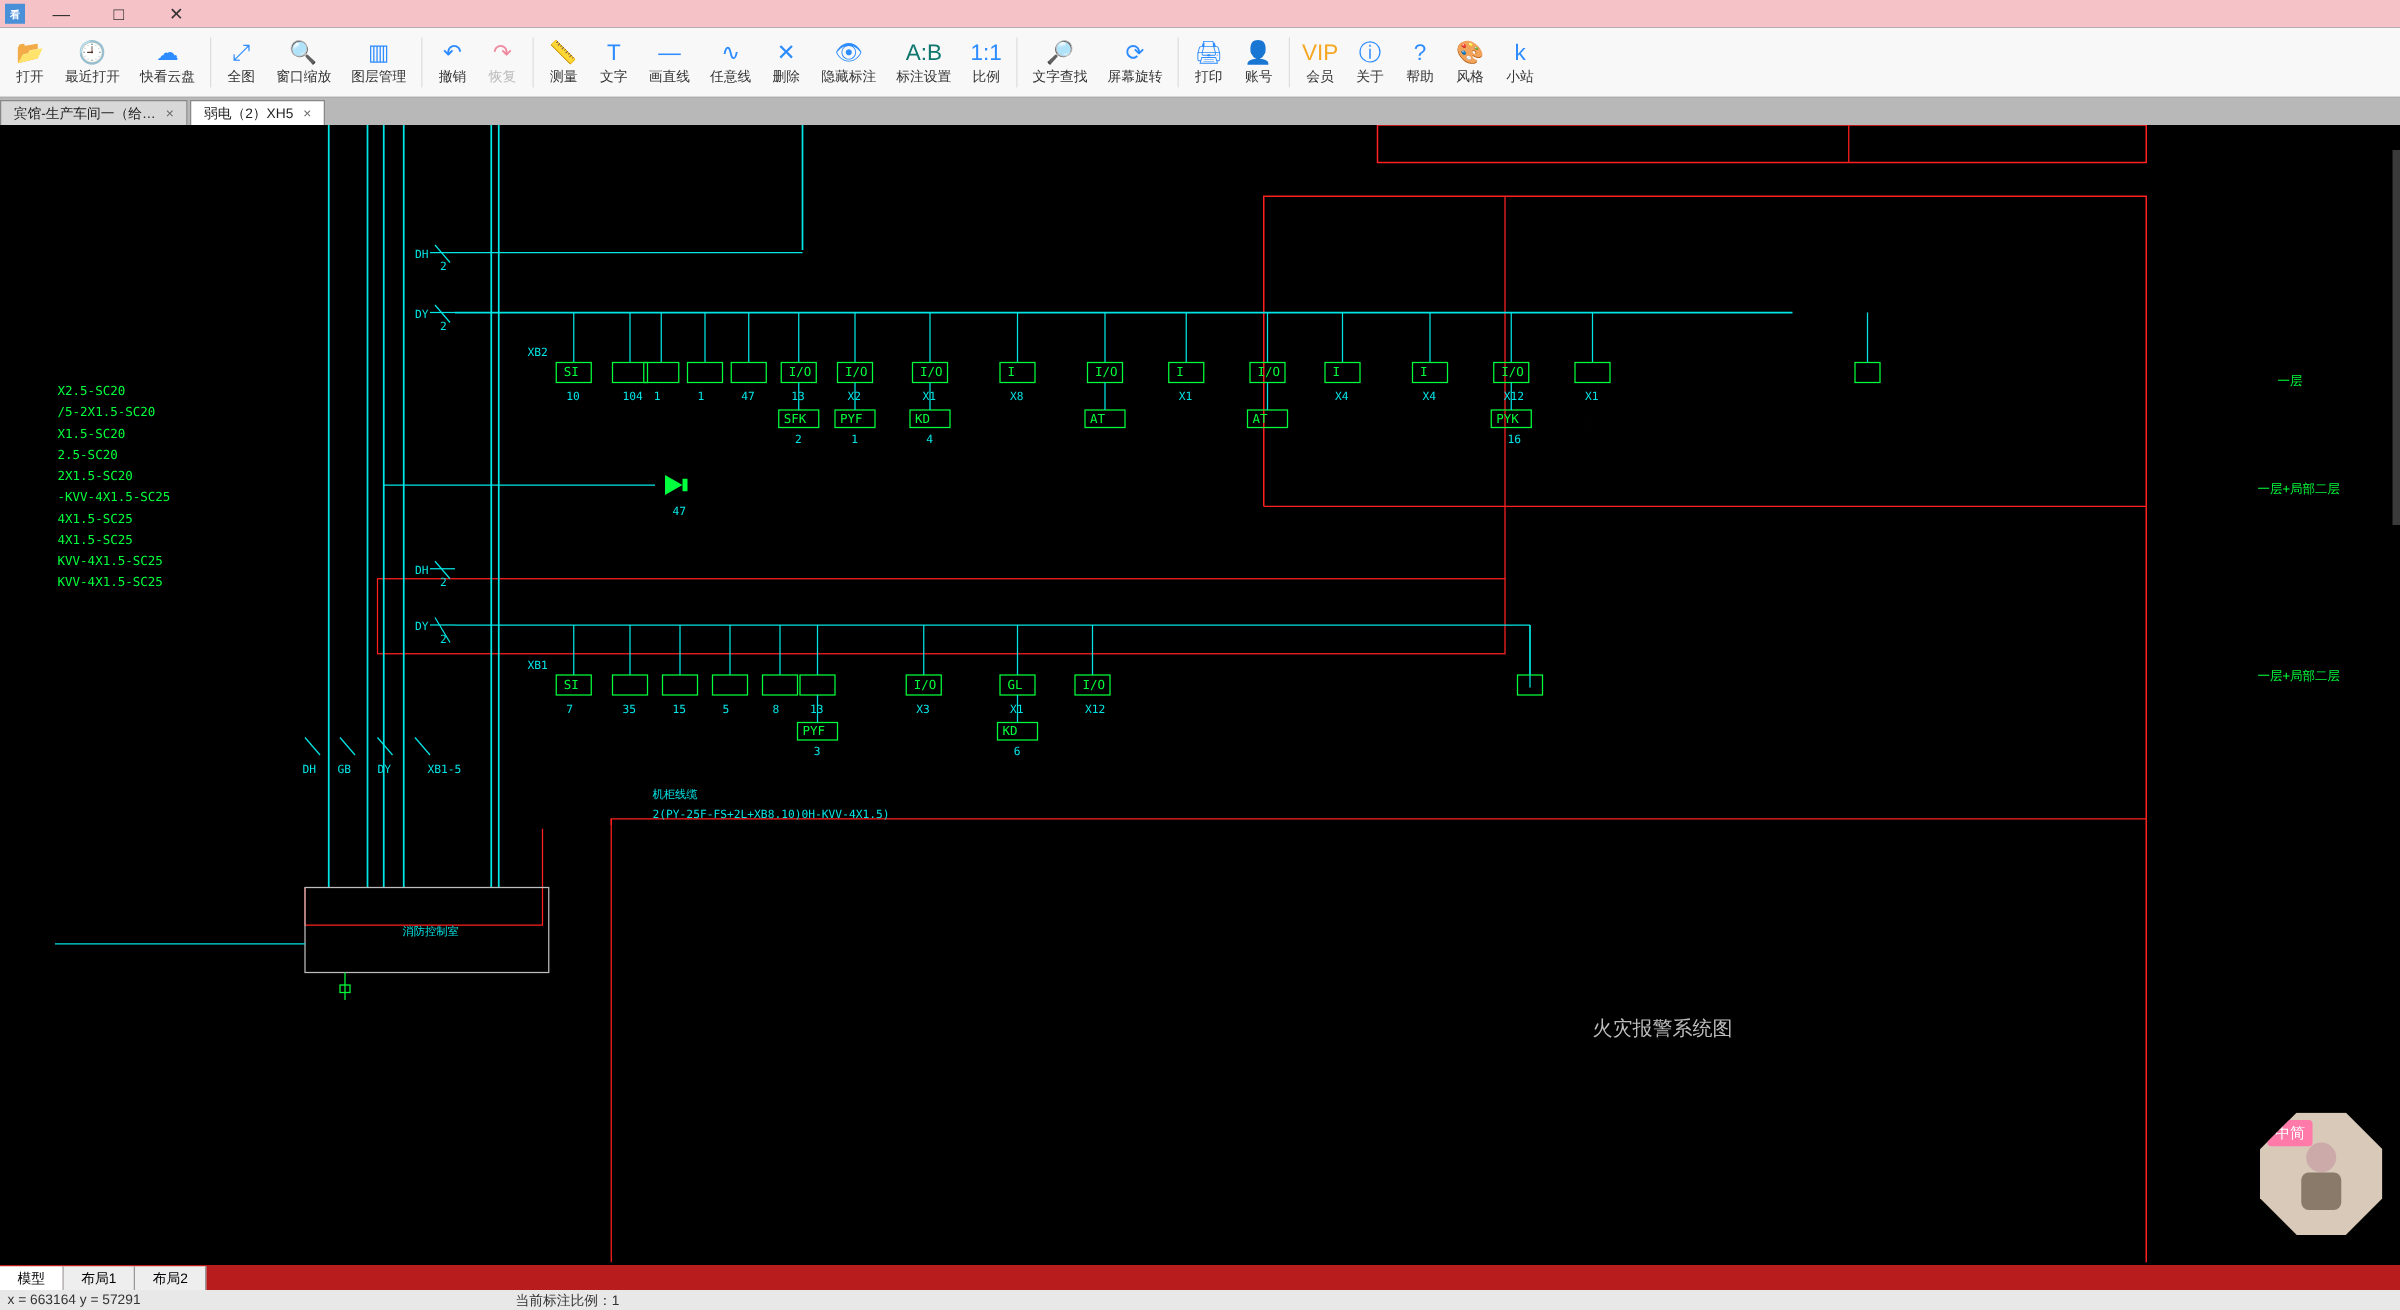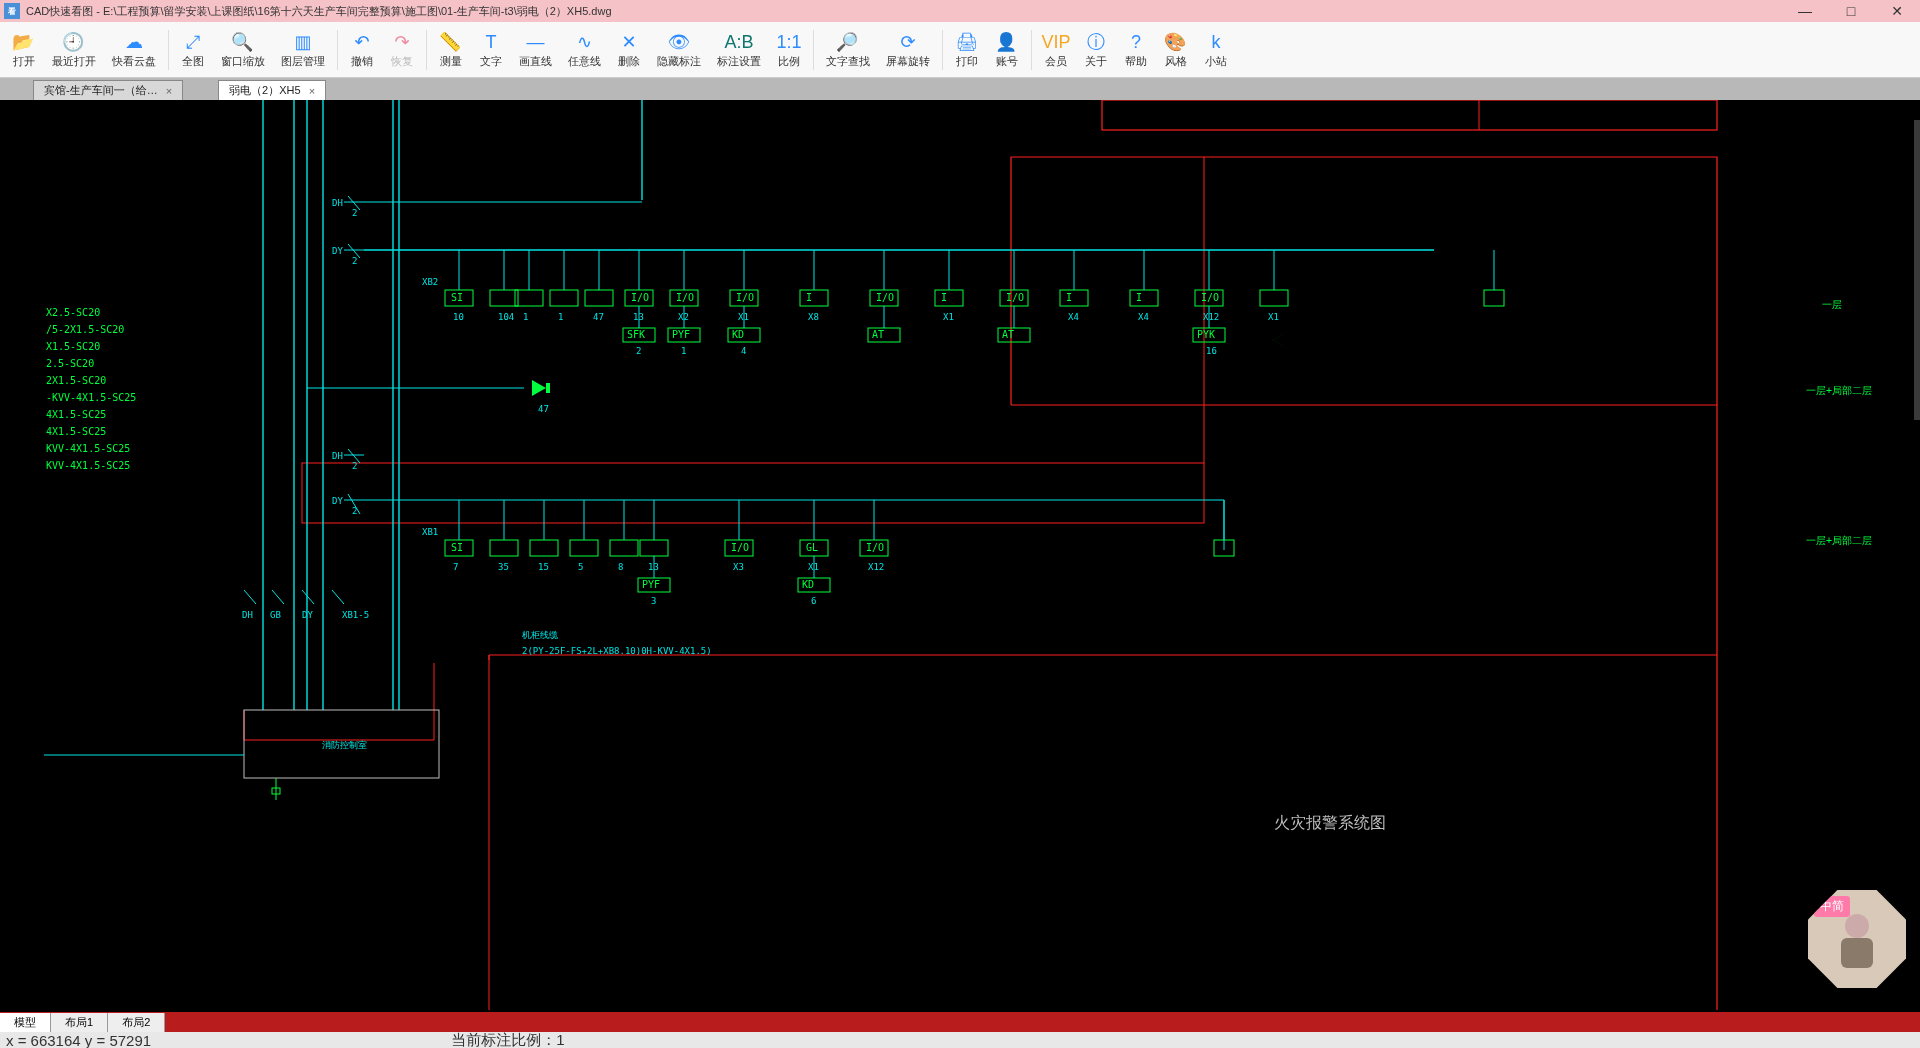--- a/index.html
+++ b/index.html
@@ -14,54 +14,53 @@
 
 
 .toolbar { height: 56px; background: #f8f8f8; display: flex; align-items: center; padding: 0 4px; border-bottom: 1px solid #ccc; }
 .tool-btn { display: flex; flex-direction: column; align-items: center; justify-content: center; padding: 2px 8px; min-width: 40px; cursor: pointer; font-size: 11px; color: #333; }
 .tool-btn .ico { width: 24px; height: 24px; display: flex; align-items: center; justify-content: center; font-size: 18px; }
 .tool-btn.disabled { color: #bbb; }
 .tool-sep { width: 1px; height: 40px; background: #ddd; margin: 0 4px; }
 
 
 .tabs { height: 22px; background: #b8b8b8; display: flex; align-items: flex-end; }
-.tab { height: 20px; padding: 0 10px; background: #d8d8d8; border: 1px solid #888; border-bottom: none; font-size: 11px; display: flex; align-items: center; margin-right: 2px; cursor: pointer; color: #222; margin-left: 33px; }
+.tab { height: 20px; padding: 0 10px; background: #d8d8d8; border: 1px solid #888; border-bottom: none; font-size: 11px; display: flex; align-items: center; margin-right: 2px; cursor: pointer; color: #222; }
 .tab.active { background: #ffffff; }
 .tab .tab-x { margin-left: 8px; font-size: 11px; color: #666; }
 
 
 .canvas { position: absolute; left: 0; top: 100px; right: 0; bottom: 36px; background: #000; overflow: hidden; margin-left: 44px; }
 .canvas svg { position: absolute; left: 0; top: 0; }
 
 
 .layout-tabs { position: absolute; left: 0; bottom: 16px; height: 20px; background: #b91c1c; display: flex; align-items: center; font-size: 11px; width: 100%; }
 .layout-tab { padding: 2px 14px; background: #eee; border-right: 1px solid #999; cursor: pointer; }
 .layout-tab.active { background: #fff; }
 
 
-.status-bar { position: absolute; left: 0; bottom: 0; height: 16px; width: 100%; background: #e8e8e8; display: flex; align-items: center; font-size: 15px; color: #333; padding: 0 6px; }
+.status-bar { position: absolute; left: 0; bottom: 0; height: 16px; width: 100%; background: #e8e8e8; display: flex; align-items: center; font-size: 11px; color: #333; padding: 0 6px; }
 .status-bar .seg { margin-right: 40px; }
 
 
 .avatar-widget { position: absolute; right: 14px; bottom: 60px; width: 98px; height: 98px; background: #d9c9b8; clip-path: polygon(30% 0%, 70% 0%, 100% 30%, 100% 70%, 70% 100%, 30% 100%, 0% 70%, 0% 30%); display:flex; align-items:center; justify-content:center; }
 .avatar-widget .label { position:absolute; top:6px; left:6px; background:#ff7aa8; color:#fff; font-size:12px; padding:2px 6px; border-radius:3px; }
 
 
 .scroll-ind { position:absolute; right:0; top:120px; width:6px; height:300px; background:#3a3a3a; }
 
 .txt-green { fill: #00ff3c; font-size: 10px; font-family: monospace; }
 .txt-cyan { fill: #00e5e5; font-size: 9px; font-family: monospace; }
 .txt-gray { fill: #bdbdbd; font-size: 16px; font-family: "SimSun"; }
 </style>
 </head>
 <body>
 
 <div class="title-bar">
   <span class="app-icon">看</span>
-  <span class="title-text">CAD快速看图 - E:\工程预算\留学安装\上课图纸\16第十六天生产车间完整预算\施工图\01-生产车间-t3\弱电（2）XH5.dwg</span>
   <div class="win-btns">
     <div class="win-btn">—</div>
     <div class="win-btn">□</div>
     <div class="win-btn">✕</div>
   </div>
 </div>
 
 <div class="toolbar" id="toolbar">
     <div class="tool-btn">
       <span class="ico" style="color:#2d8cff">📂</span>

